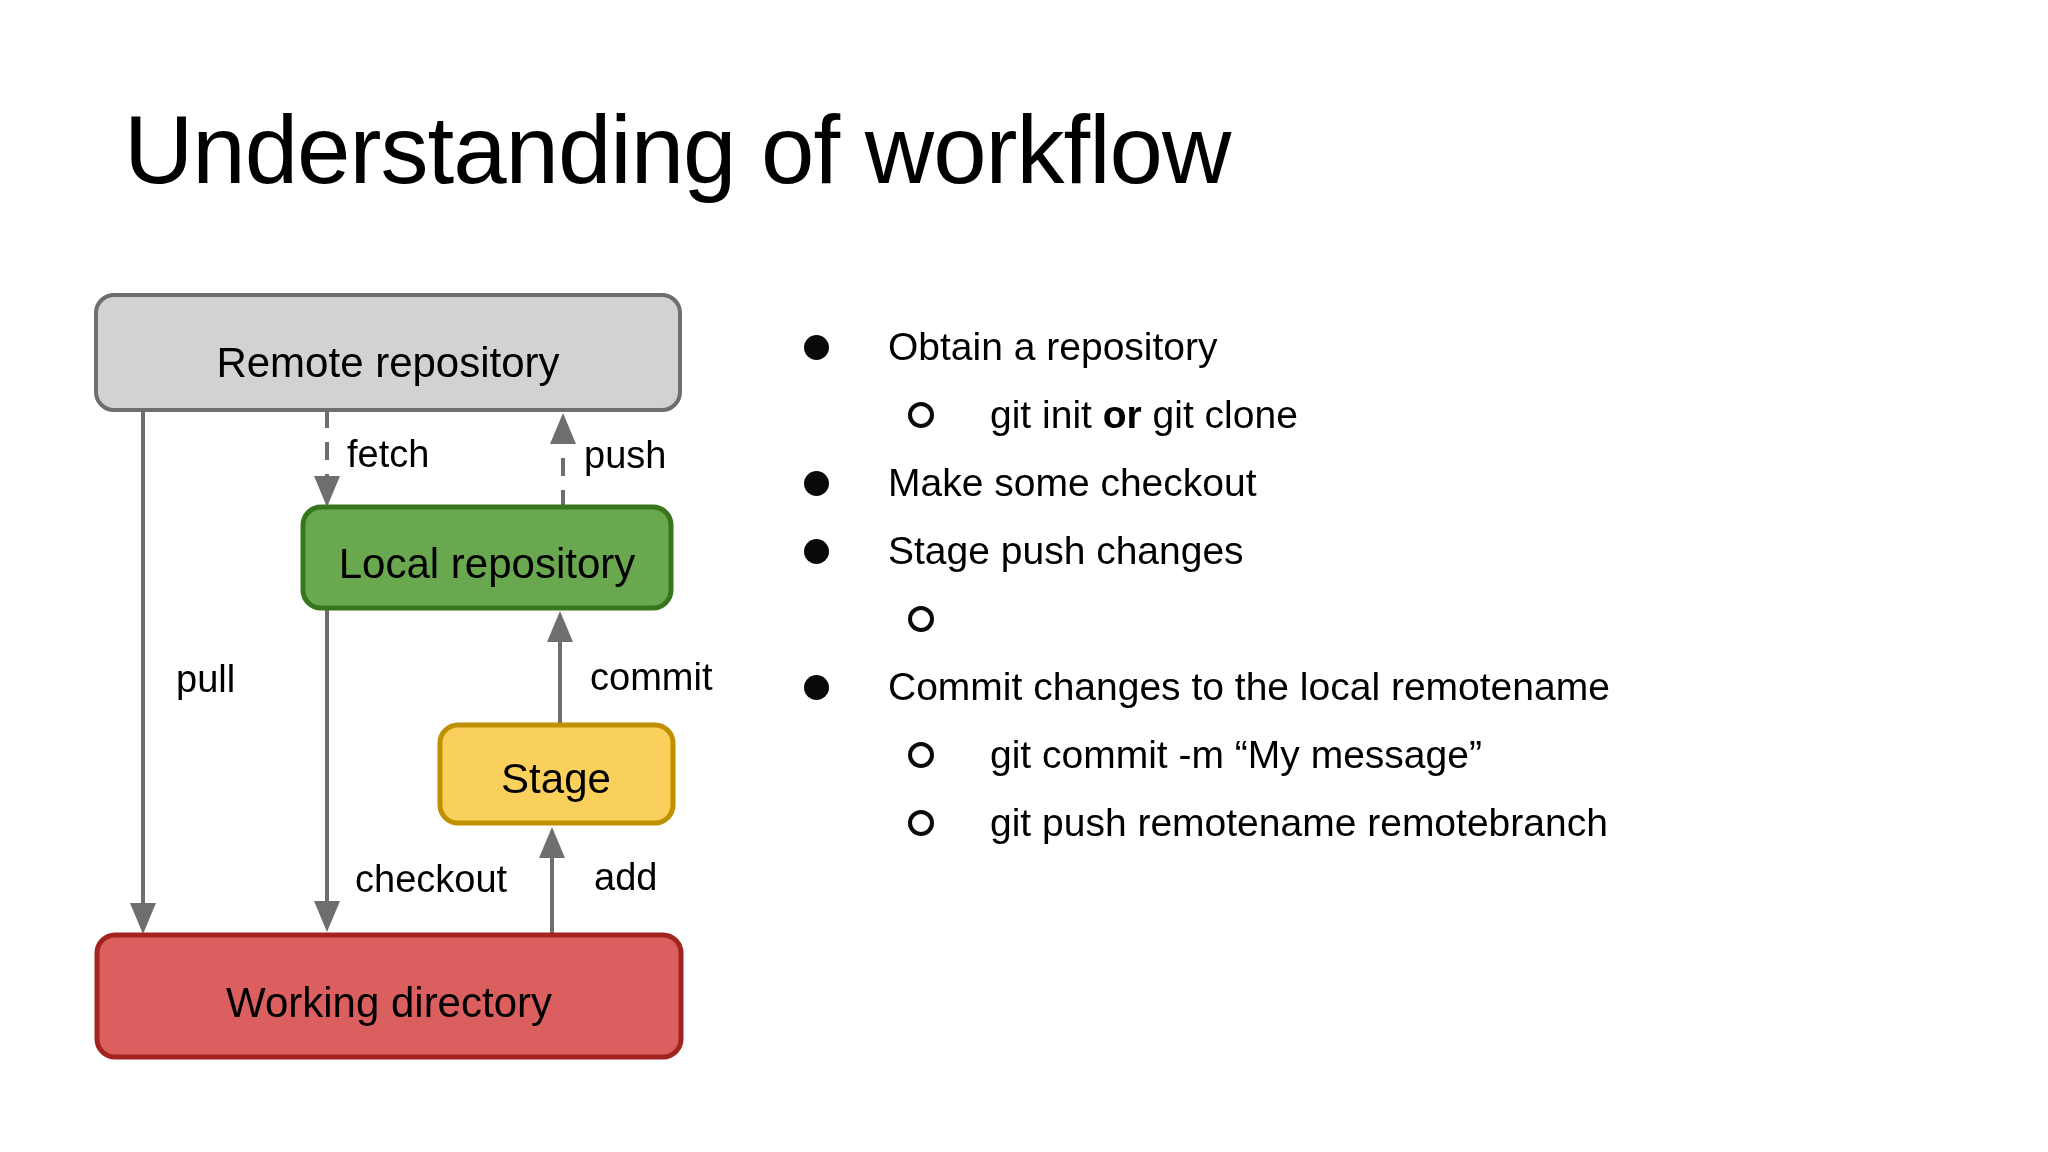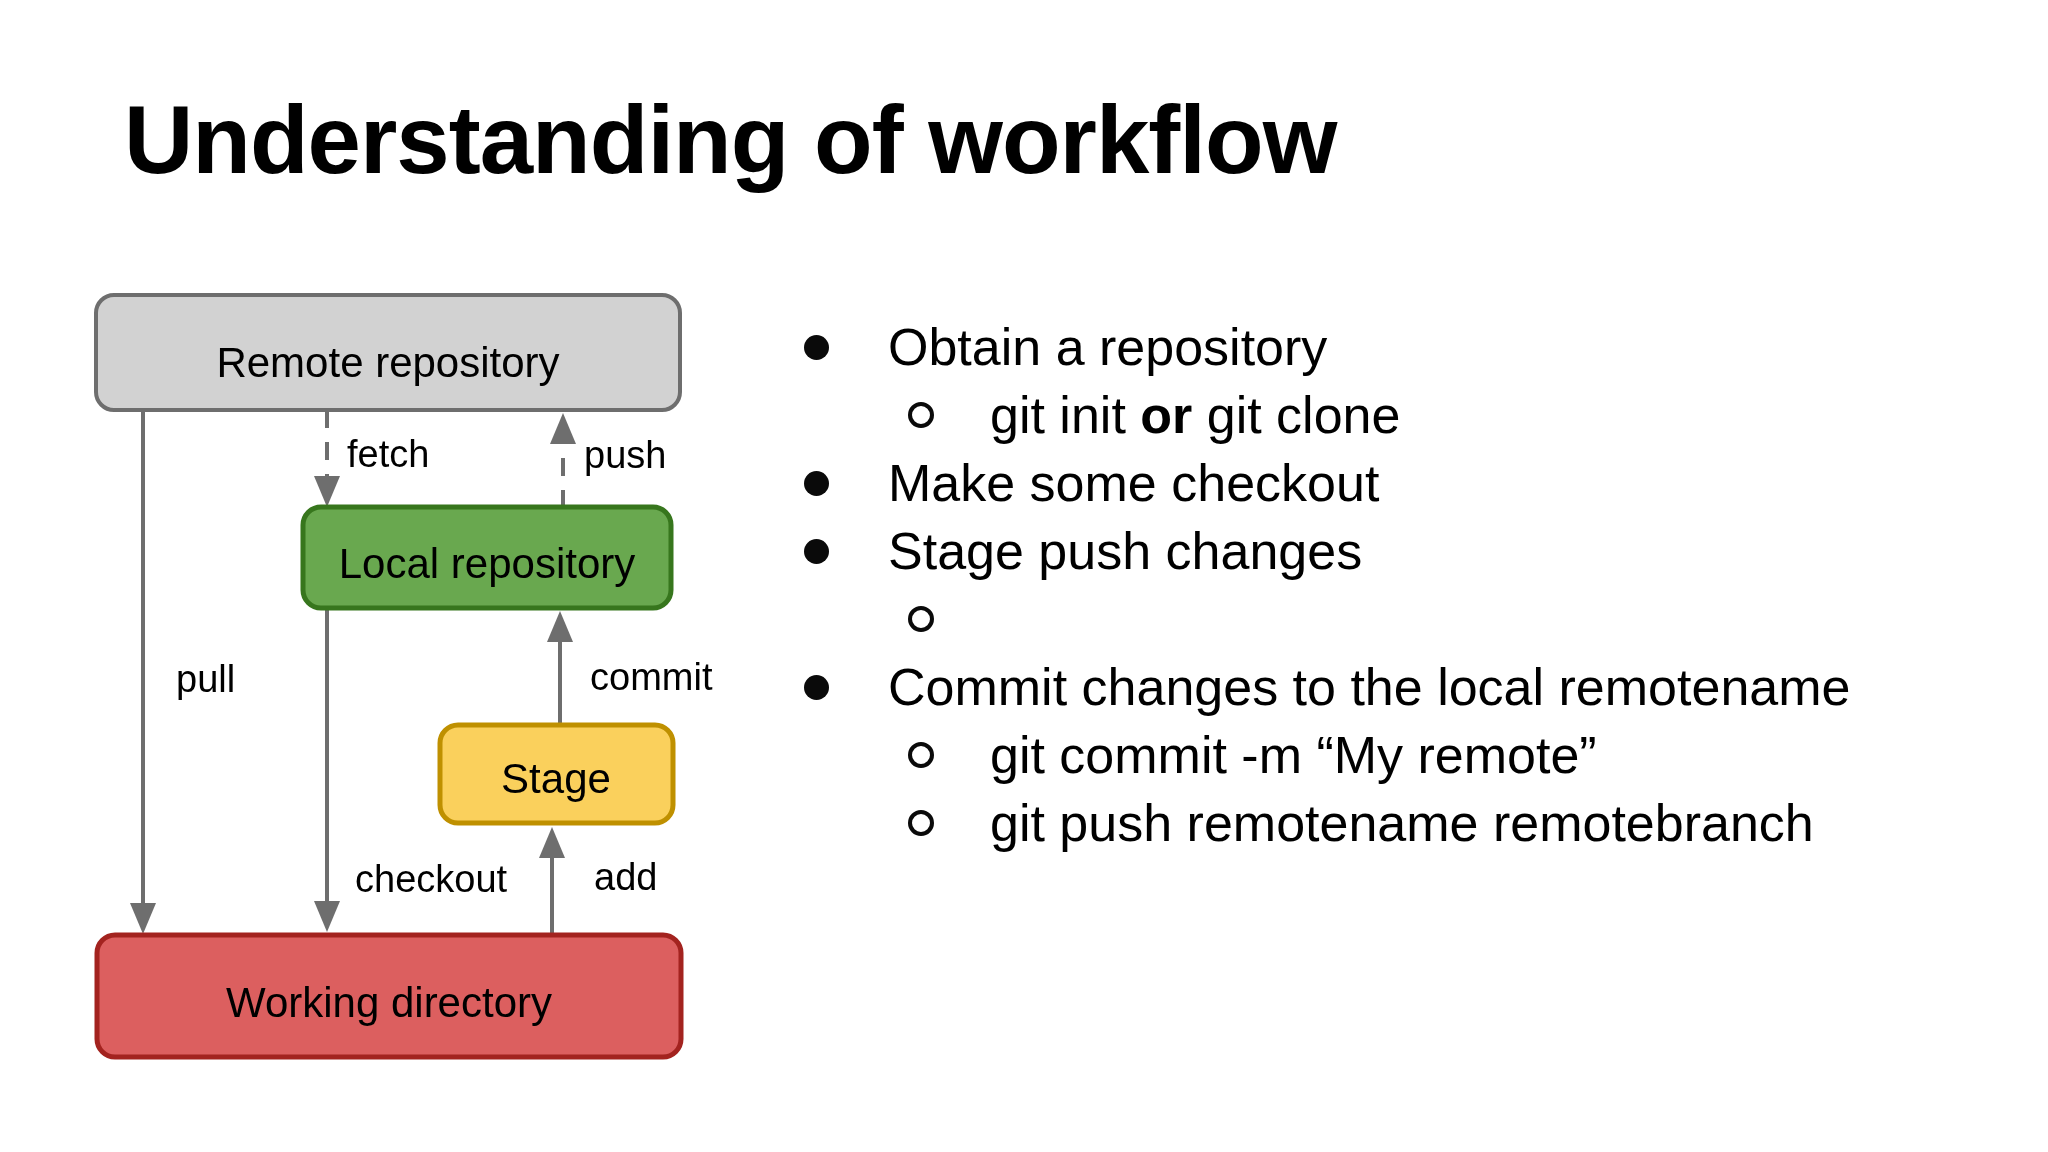--- a/index.html
+++ b/index.html
@@ -1,24 +1,24 @@
 <!DOCTYPE html>
 <html><head>
 <meta charset="utf-8">
 <style>
   html,body{margin:0;padding:0;background:#ffffff;}
   body{width:2048px;height:1152px;position:relative;overflow:hidden;
        font-family:"Liberation Sans","DejaVu Sans",sans-serif;color:#000;}
-  .title{position:absolute;left:124px;top:92px;font-size:96px;font-weight:700;
+  .title{position:absolute;left:124px;top:102px;font-size:96px;font-weight:400;
          line-height:1.0;white-space:nowrap;letter-spacing:-1px;}
   .diagram{position:absolute;left:0;top:0;width:2048px;height:1152px;}
   .node-label{font-size:42px;fill:#000;text-anchor:middle;}
   .edge-label{font-size:38px;fill:#000;}
   .list{position:absolute;left:790px;top:313px;width:1240px;}
-  .row{height:68px;display:flex;align-items:center;font-size:52px;line-height:68px;white-space:nowrap;}
+  .row{height:68px;display:flex;align-items:center;font-size:39px;line-height:68px;white-space:nowrap;}
   .dot{width:25px;height:25px;border-radius:50%;background:#0a0a0a;
        margin-left:14px;margin-right:59px;flex:0 0 auto;}
   .circle{width:18px;height:18px;border-radius:50%;border:4px solid #0a0a0a;background:transparent;
           margin-left:118px;margin-right:56px;flex:0 0 auto;}
   .it{}
   .up{font-style:normal;font-weight:bold;}
 </style>
 </head>
 <body>
 
@@ -97,19 +97,19 @@
   </div>
   <div class="row">
     <span class="circle"></span>
   </div>
   <div class="row">
     <span class="dot"></span>
     <span>Commit changes to the local remotename</span>
   </div>
   <div class="row">
     <span class="circle"></span>
-    <span class="it">git commit -m “My remote”</span>
+    <span class="it">git commit -m “My message”</span>
   </div>
   <div class="row">
     <span class="circle"></span>
     <span class="it">git push remotename remotebranch</span>
   </div>
 </div>
 
 </body></html>

